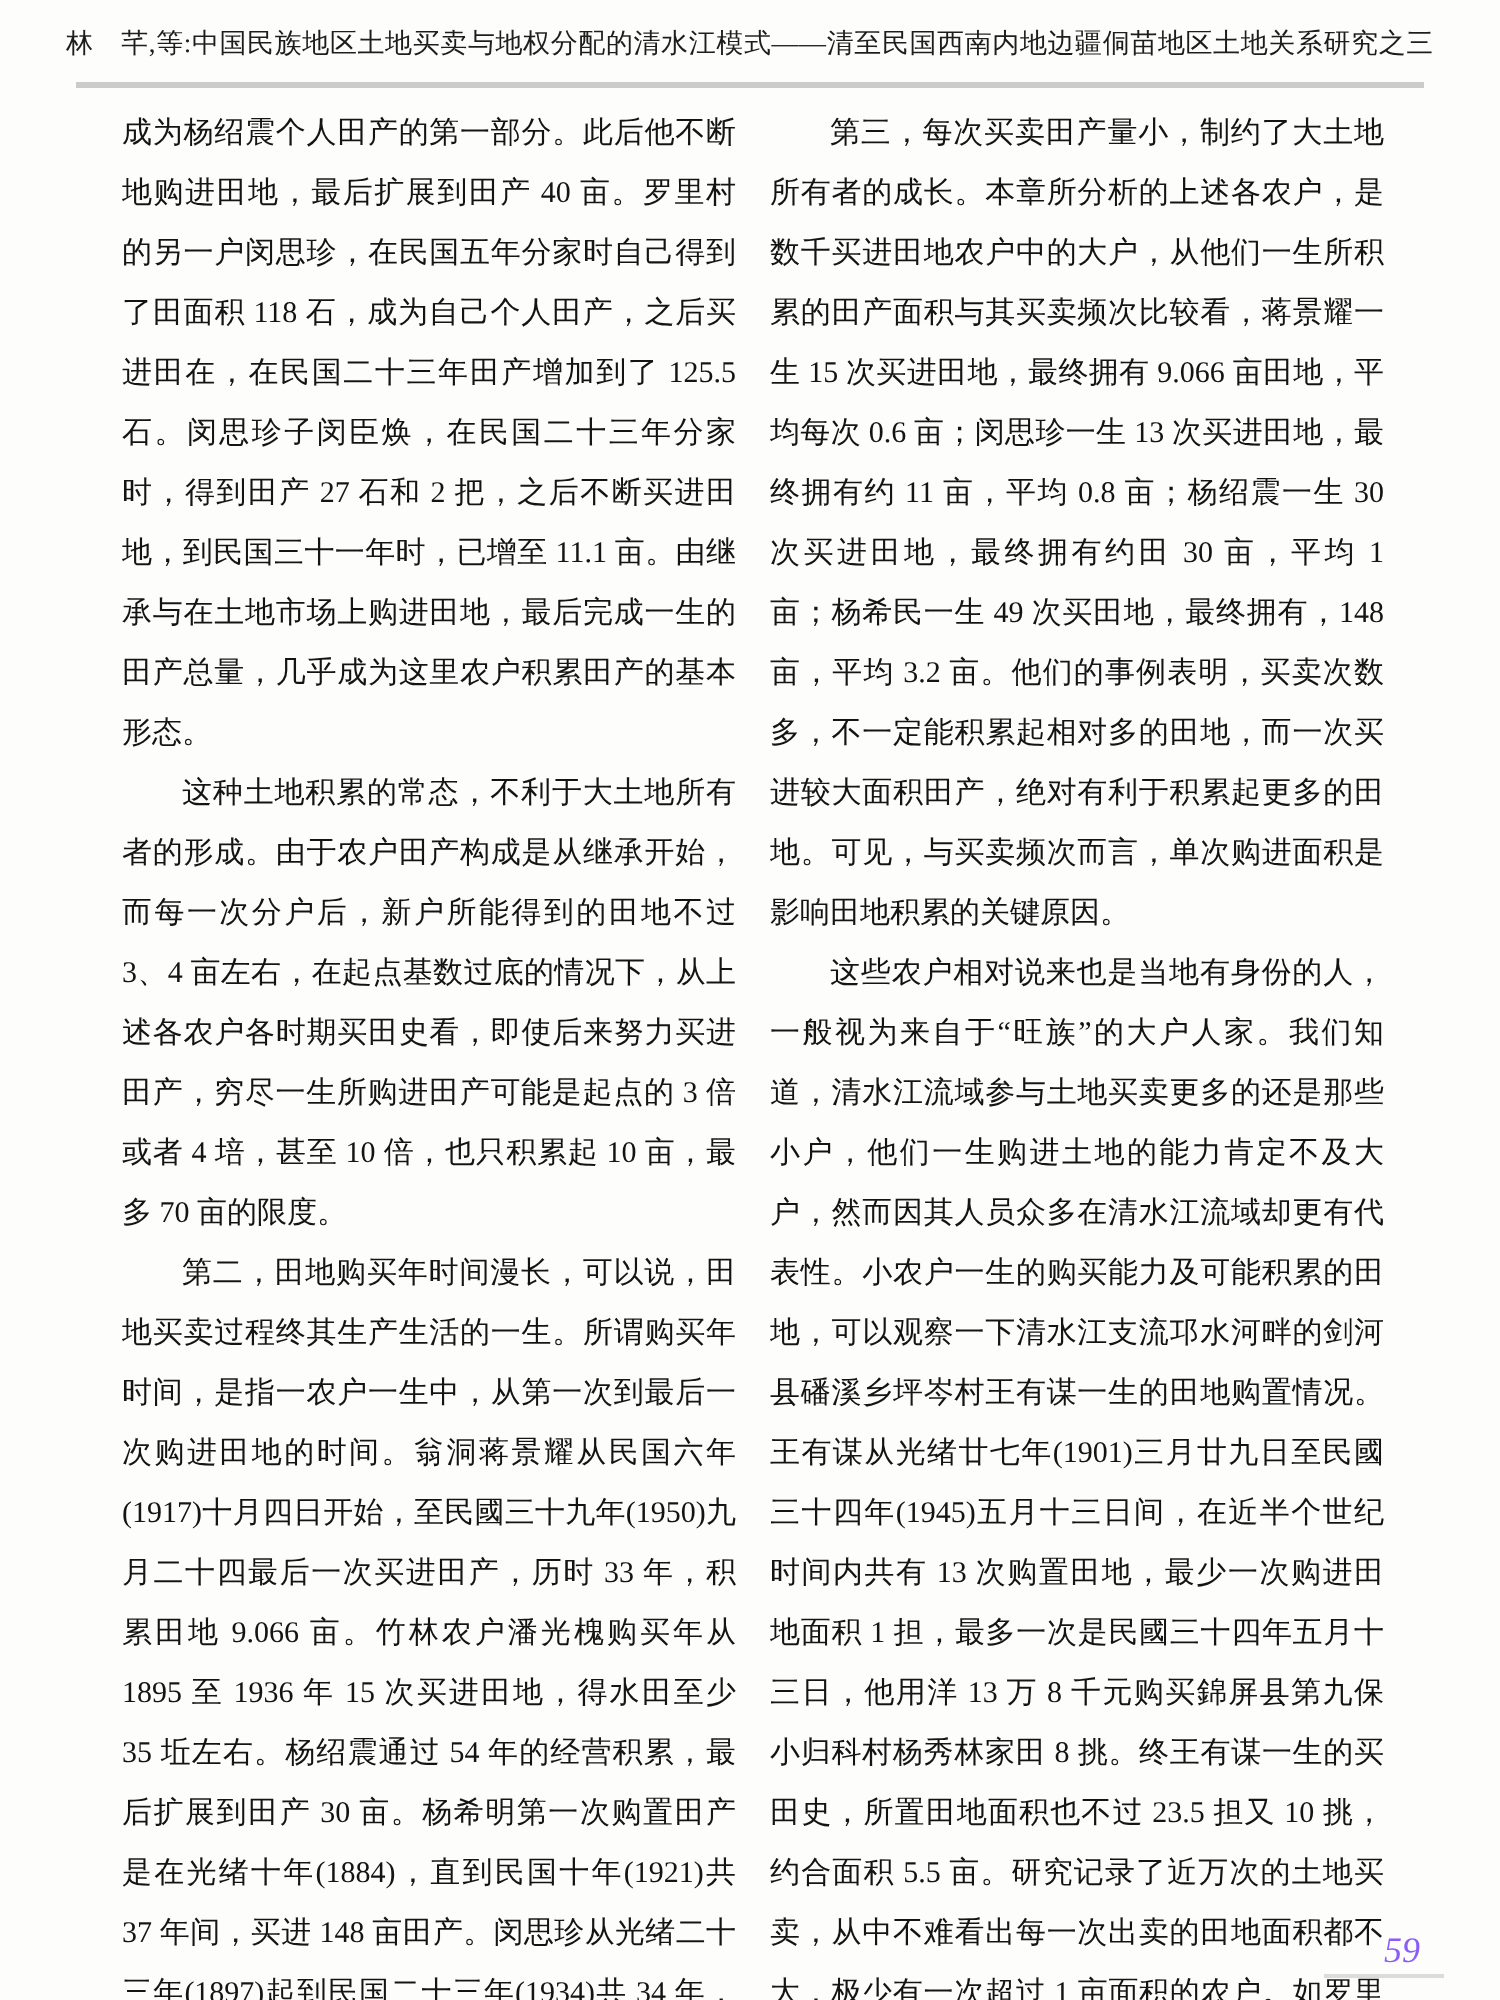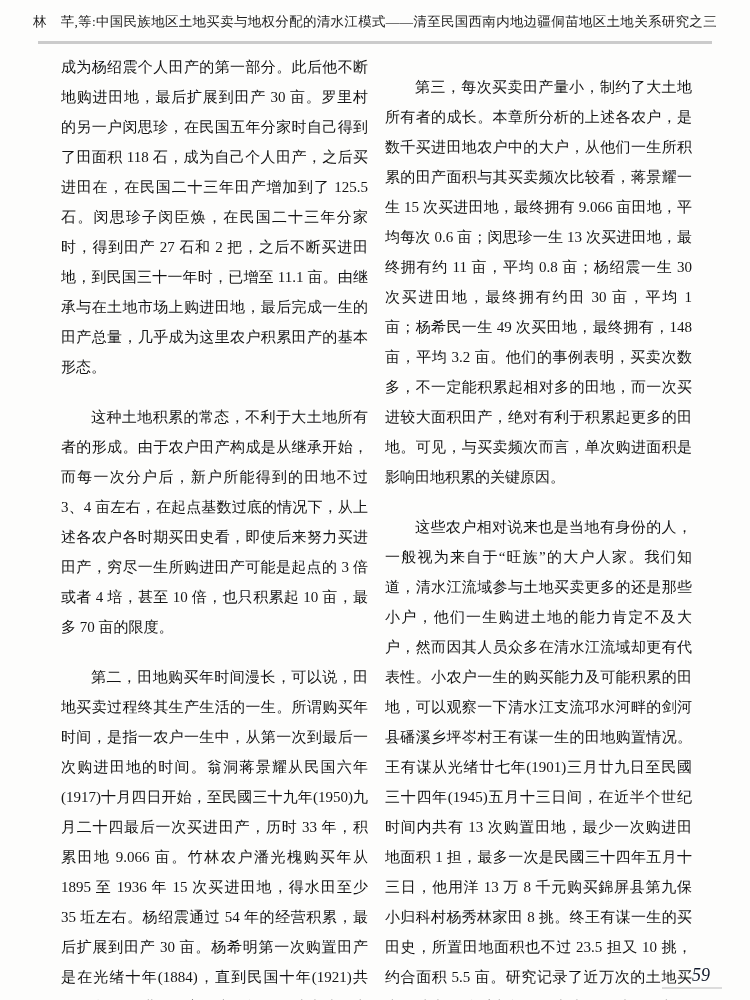--- a/index.html
+++ b/index.html
@@ -42,28 +42,28 @@
     top: 52px;
     width: 307px;
     font-size: 15px;
     line-height: 30px;
     text-align: justify;
     color: #141414;
   }
   .col-left  { left: 61px; }
   .col-right { left: 385px; }
   p.para { margin: 0; padding: 0; }
-  p.para.indent { text-indent: 2em; margin-top: 20px; }
+  p.para.indent { text-indent: 2em; }
   .page-number {
     position: absolute;
     right: 40px;
     bottom: 14px;
     font-style: italic;
     font-size: 18px;
-    color: #0f172a;
+    color: #8b5cf6;
   }
   .page-number-rule {
     position: absolute;
     right: 28px;
     bottom: 11px;
     width: 60px;
     height: 2px;
     background: #dcdcdc;
   }
 </style>
@@ -71,21 +71,21 @@
 <body>
 
 <div class="sheet">
 
   <div class="running-header">林　芊,等:中国民族地区土地买卖与地权分配的清水江模式——清至民国西南内地边疆侗苗地区土地关系研究之三</div>
 
   <div class="header-rule"></div>
 
   <div class="col col-left">
     <p class="para">
-      <span>成为杨绍震个人田产的第一部分。此后他不断地购进田地，最后扩展到田产 30 亩。罗里村的另一户闵思珍，在民国五年分家时自己得到了田面积 118 石，成为自己个人田产，之后买进田在，在民国二十三年田产增加到了 125.5 石。闵思珍子闵臣焕，在民国二十三年分家时，得到田产 27 石和 2 把，之后不断买进田地，到民国三十一年时，已增至 11.1 亩。由继承与在土地市场上购进田地，最后完成一生的田产总量，几乎成为这里农户积累田产的基本形态。</span>
+      <span>成为杨绍震个人田产的第一部分。此后他不断地购进田地，最后扩展到田产 40 亩。罗里村的另一户闵思珍，在民国五年分家时自己得到了田面积 118 石，成为自己个人田产，之后买进田在，在民国二十三年田产增加到了 125.5 石。闵思珍子闵臣焕，在民国二十三年分家时，得到田产 27 石和 2 把，之后不断买进田地，到民国三十一年时，已增至 11.1 亩。由继承与在土地市场上购进田地，最后完成一生的田产总量，几乎成为这里农户积累田产的基本形态。</span>
     </p>
     <p class="para indent">
       <span>这种土地积累的常态，不利于大土地所有者的形成。由于农户田产构成是从继承开始，而每一次分户后，新户所能得到的田地不过 3、4 亩左右，在起点基数过底的情况下，从上述各农户各时期买田史看，即使后来努力买进田产，穷尽一生所购进田产可能是起点的 3 倍或者 4 培，甚至 10 倍，也只积累起 10 亩，最多 70 亩的限度。</span>
     </p>
     <p class="para indent">
       <span>第二，田地购买年时间漫长，可以说，田地买卖过程终其生产生活的一生。所谓购买年时间，是指一农户一生中，从第一次到最后一次购进田地的时间。翁洞蒋景耀从民国六年(1917)十月四日开始，至民國三十九年(1950)九月二十四最后一次买进田产，历时 33 年，积累田地 9.066 亩。竹林农户潘光槐购买年从 1895 至 1936 年 15 次买进田地，得水田至少 35 坵左右。杨绍震通过 54 年的经营积累，最后扩展到田产 30 亩。杨希明第一次购置田产是在光绪十年(1884)，直到民国十年(1921)共 37 年间，买进 148 亩田产。闵思珍从光绪二十三年(1897)起到民国二十三年(1934)共 34 年，买进 20 余亩；天柱县攸洞村刘文举刘昌儒父子，是从清道光到民国时期购进田地的大户。刘文举用了 50 年时间进行了 16 次购置行为，终积累田产 407 边；刘昌儒则费时 42 年独立进行了 37 次购置田地行为，一生购置田亩 686 边</span>
     </p>
   </div>
 
   <div class="col col-right">

